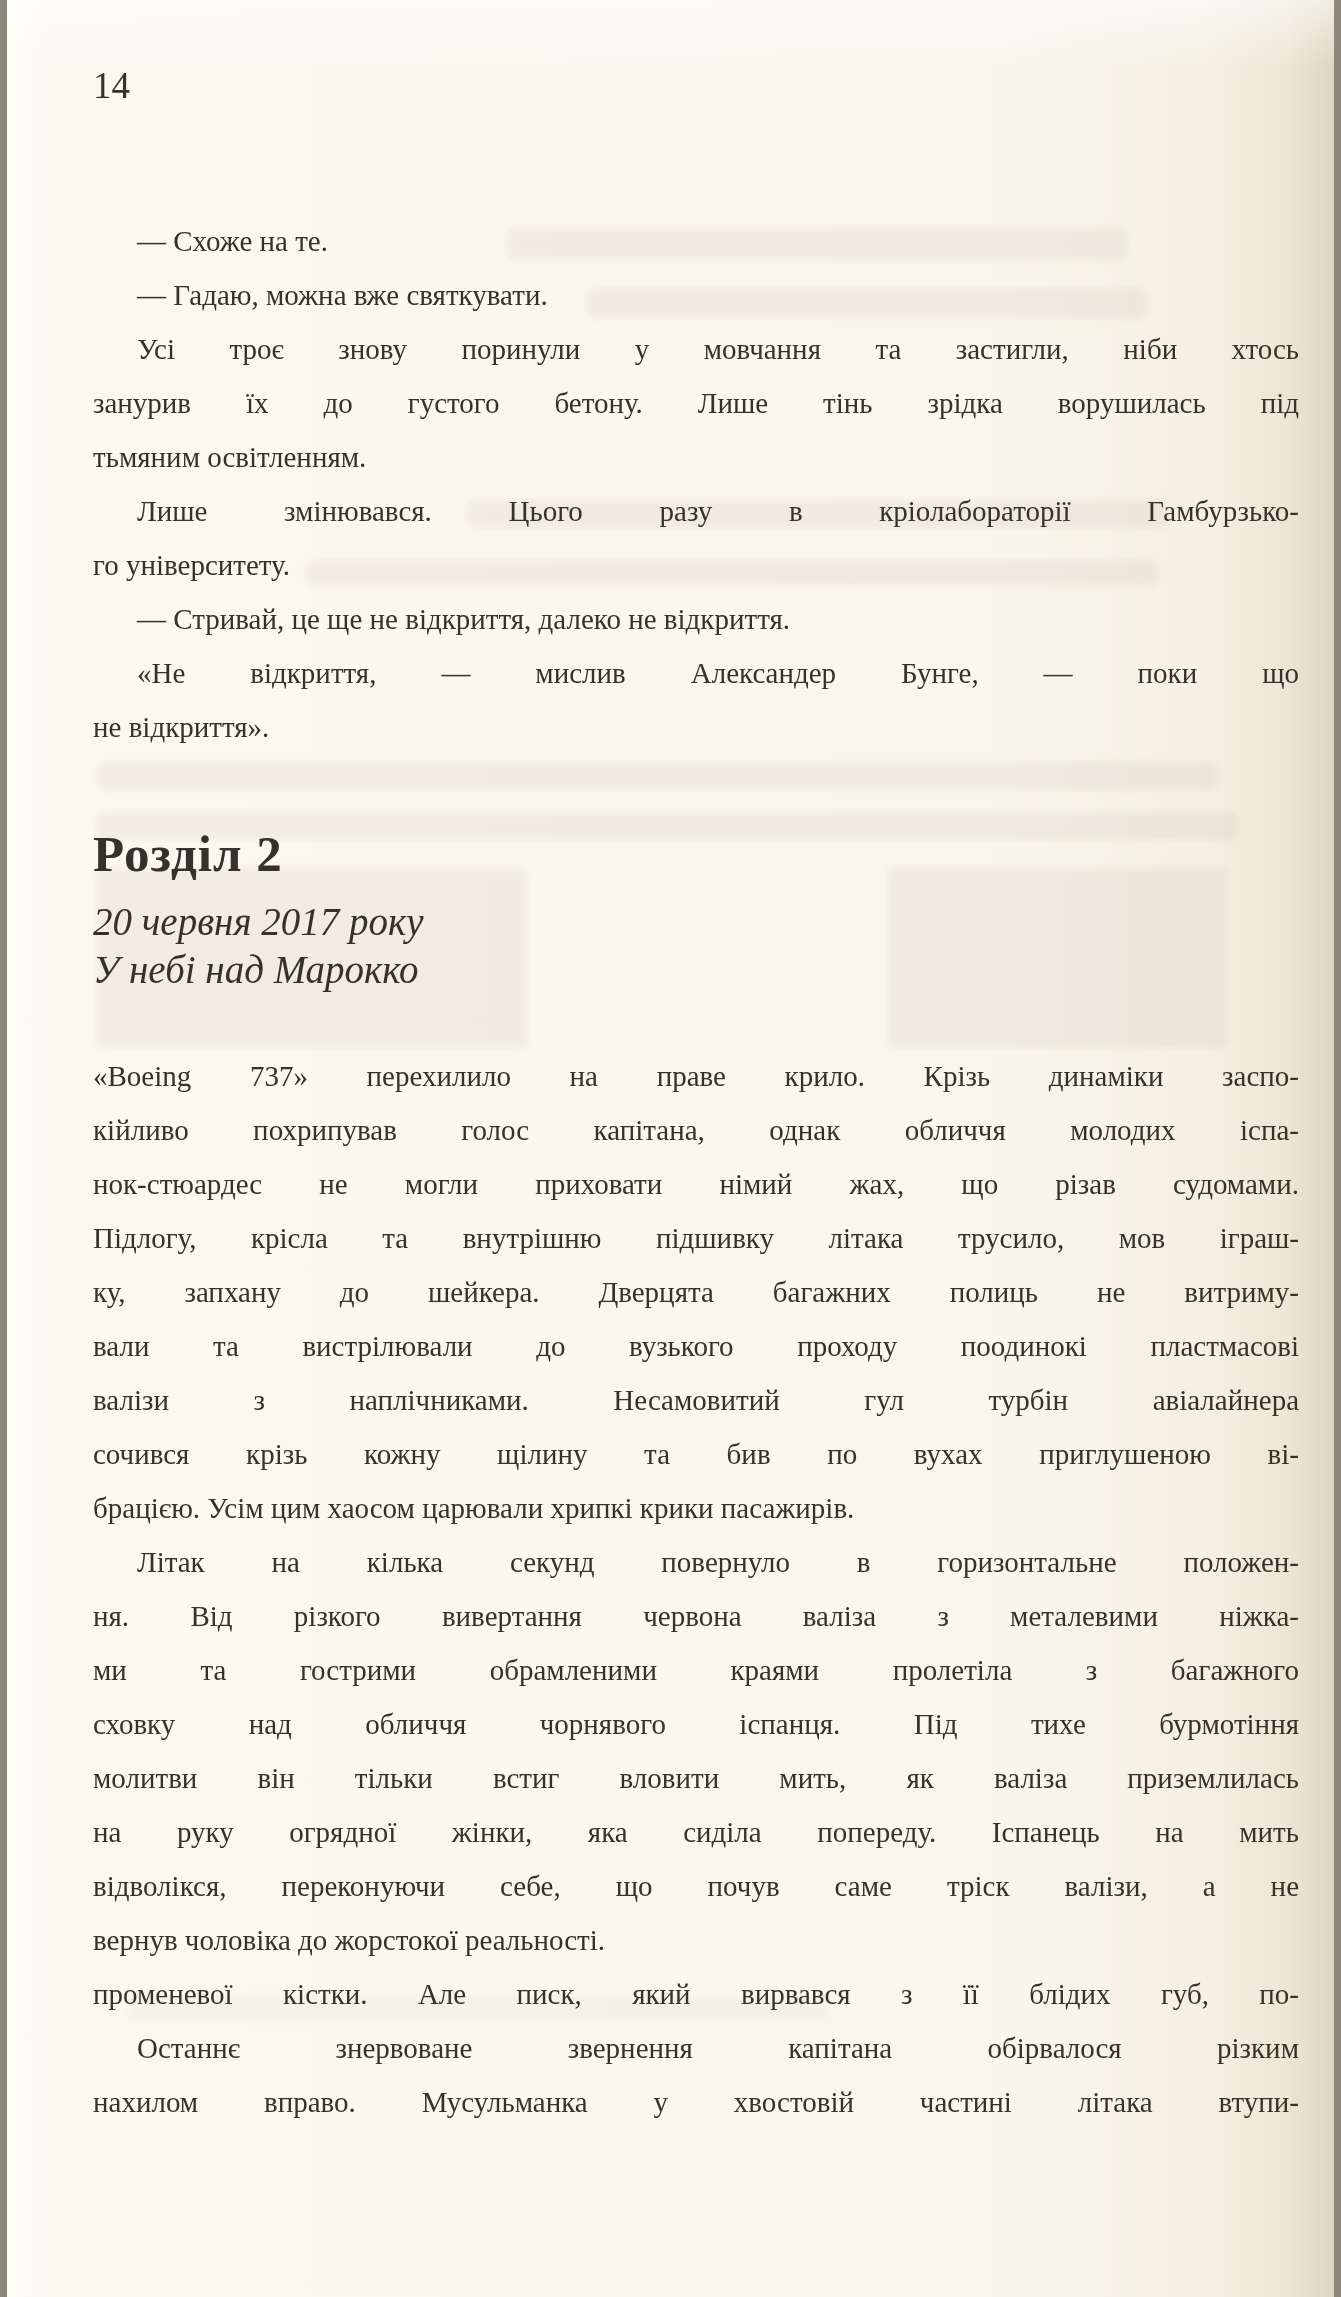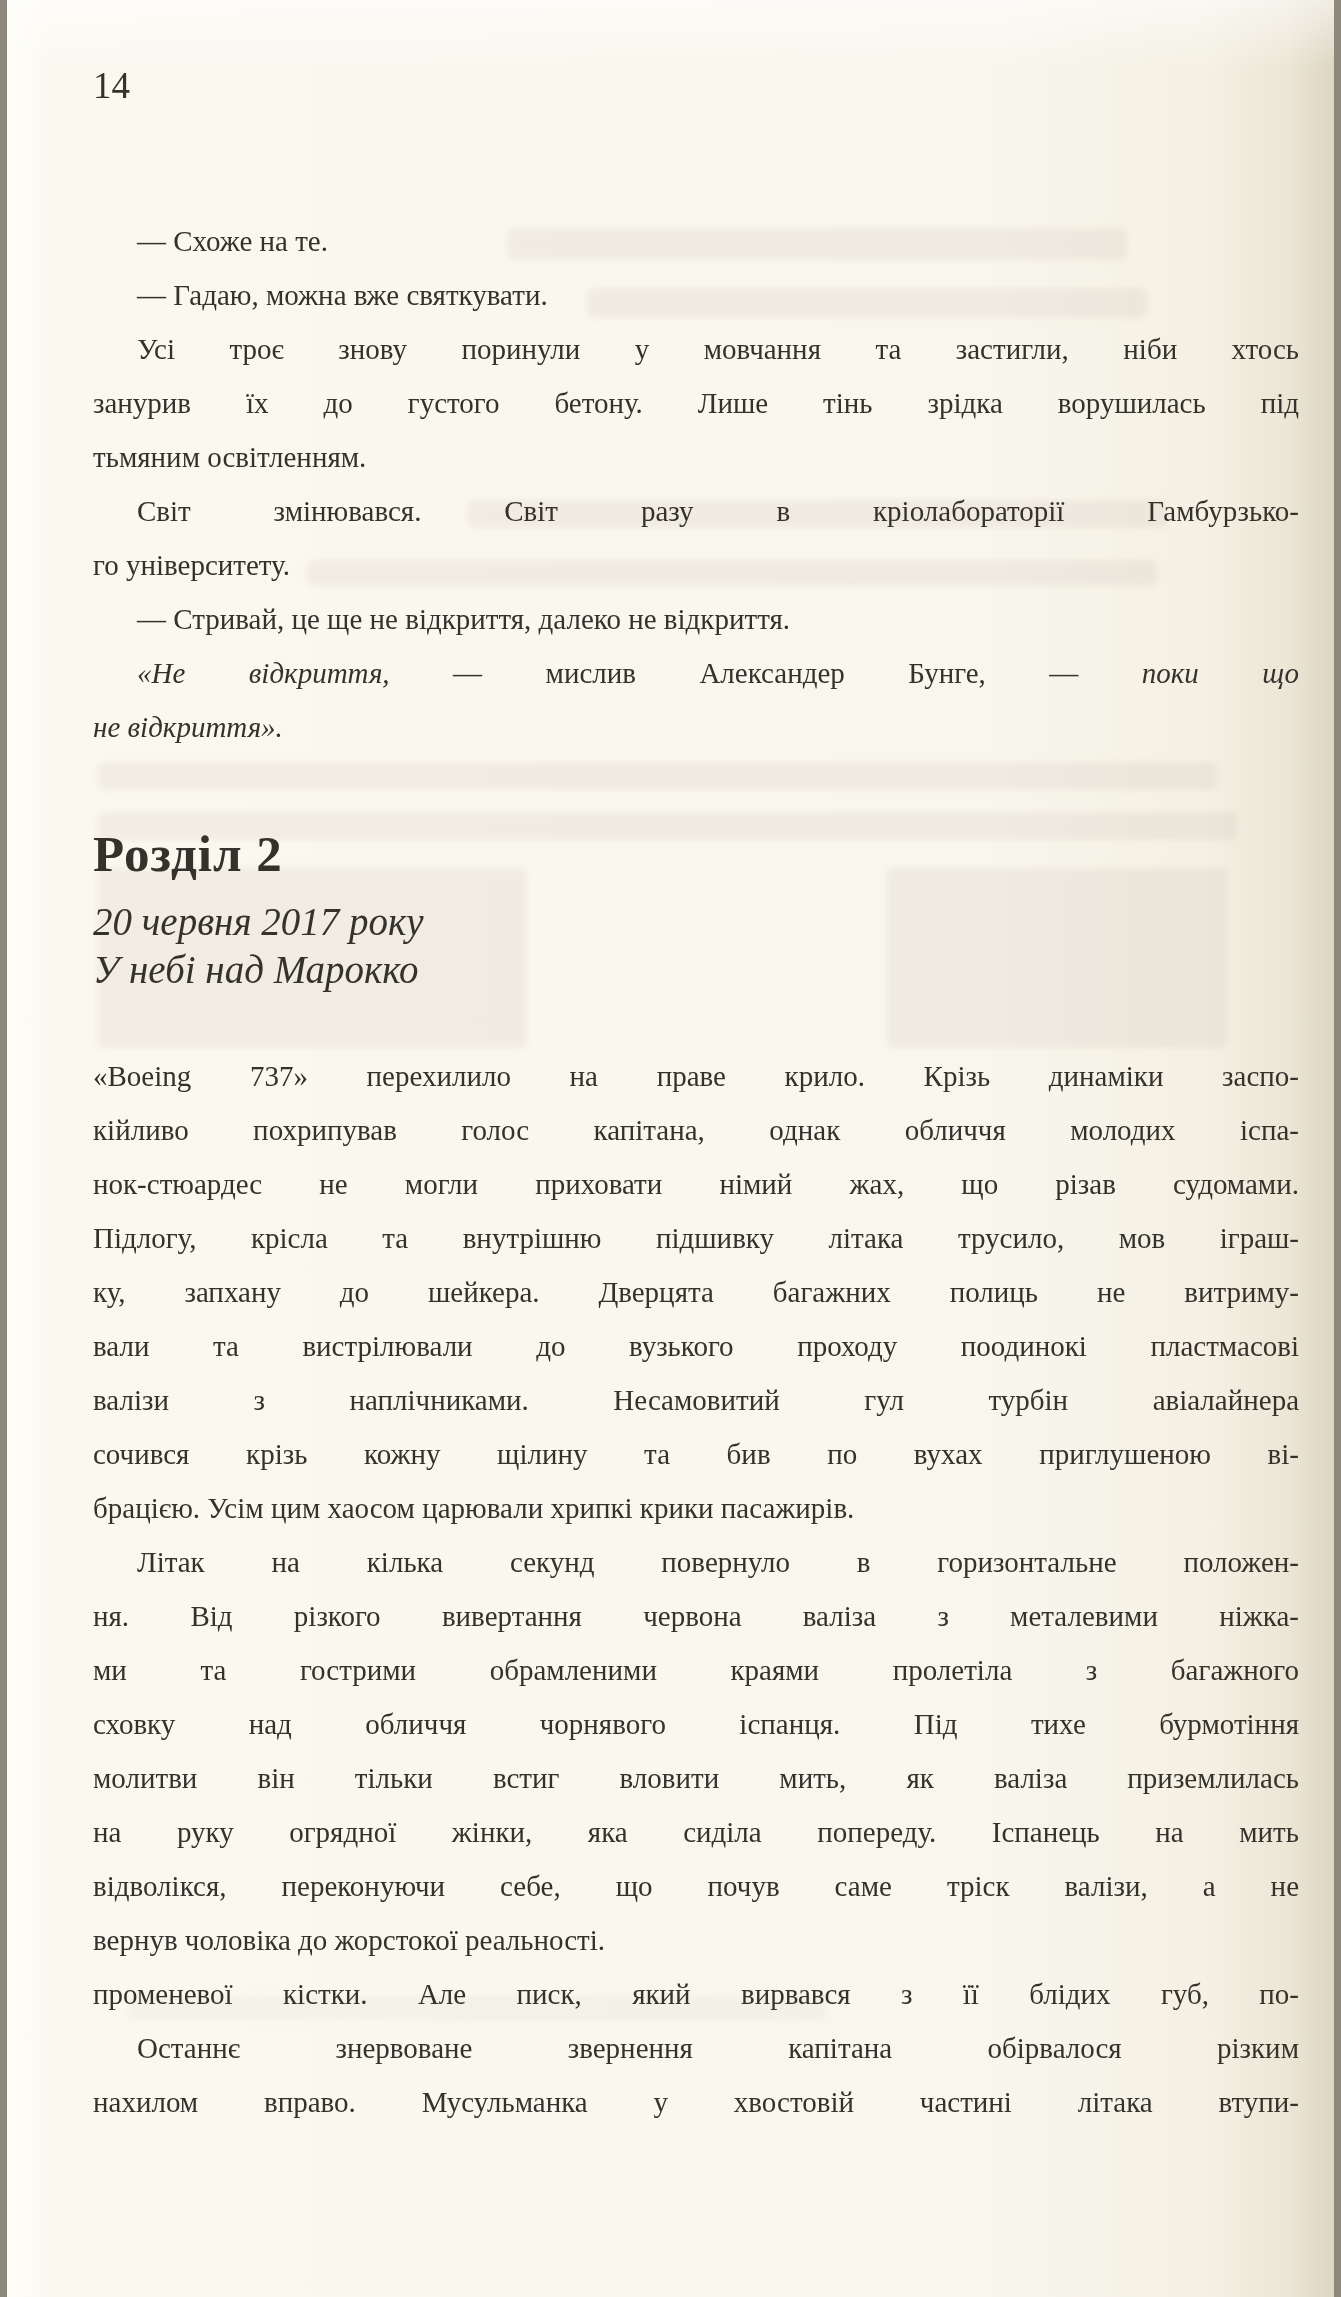--- a/index.html
+++ b/index.html
@@ -37,21 +37,21 @@
   }
   .body {
     font-size: 29px;
     line-height: 54px;
     text-align: justify;
     white-space: normal;
   }
   .body.just   { text-align-last: justify; }
   .body.nojust { text-align-last: left; }
   .ind { text-indent: 44px; }
-  .it  { font-style: italic; }
+  .it  { }
   .heading {
     font-size: 51px;
     line-height: 60px;
     font-weight: bold;
     letter-spacing: 1px;
   }
   .subtitle {
     font-size: 39px;
     line-height: 48px;
     font-style: italic;
@@ -74,21 +74,21 @@
   <div class="smudge" style="left:120px; top:1996px; width:700px; height:24px; background:rgba(110,104,88,0.04);"></div>
 
   <div class="page-number">14</div>
 
   <div class="text-block" id="text-block">
       <div class="body ind nojust"><span>— Схоже на те.</span></div>
       <div class="body ind nojust"><span>— Гадаю, можна вже святкувати.</span></div>
       <div class="body ind just"><span>Усі троє знову поринули у мовчання та застигли, ніби хтось</span></div>
       <div class="body just"><span>занурив їх до густого бетону. Лише тінь зрідка ворушилась під</span></div>
       <div class="body nojust"><span>тьмяним освітленням.</span></div>
-      <div class="body ind just"><span>Світ змінювався. Світ разу в кріолабораторії Гамбурзько-</span></div>
+      <div class="body ind just"><span>Лише змінювався. Цього разу в кріолабораторії Гамбурзько-</span></div>
       <div class="body nojust"><span>го університету.</span></div>
       <div class="body ind nojust"><span>— Стривай, це ще не відкриття, далеко не відкриття.</span></div>
       <div class="body ind just"><span class="it">«Не відкриття, </span><span>— мислив Александер Бунге, — </span><span class="it">поки що</span></div>
       <div class="body nojust"><span class="it">не відкриття».</span></div>
       <div style="height: 70px;"></div>
       <div class="heading"><span>Розділ 2</span></div>
       <div style="height: 14px;"></div>
       <div class="subtitle"><span>20 червня 2017 року</span></div>
       <div class="subtitle"><span>У небі над Марокко</span></div>
       <div style="height: 55px;"></div>

